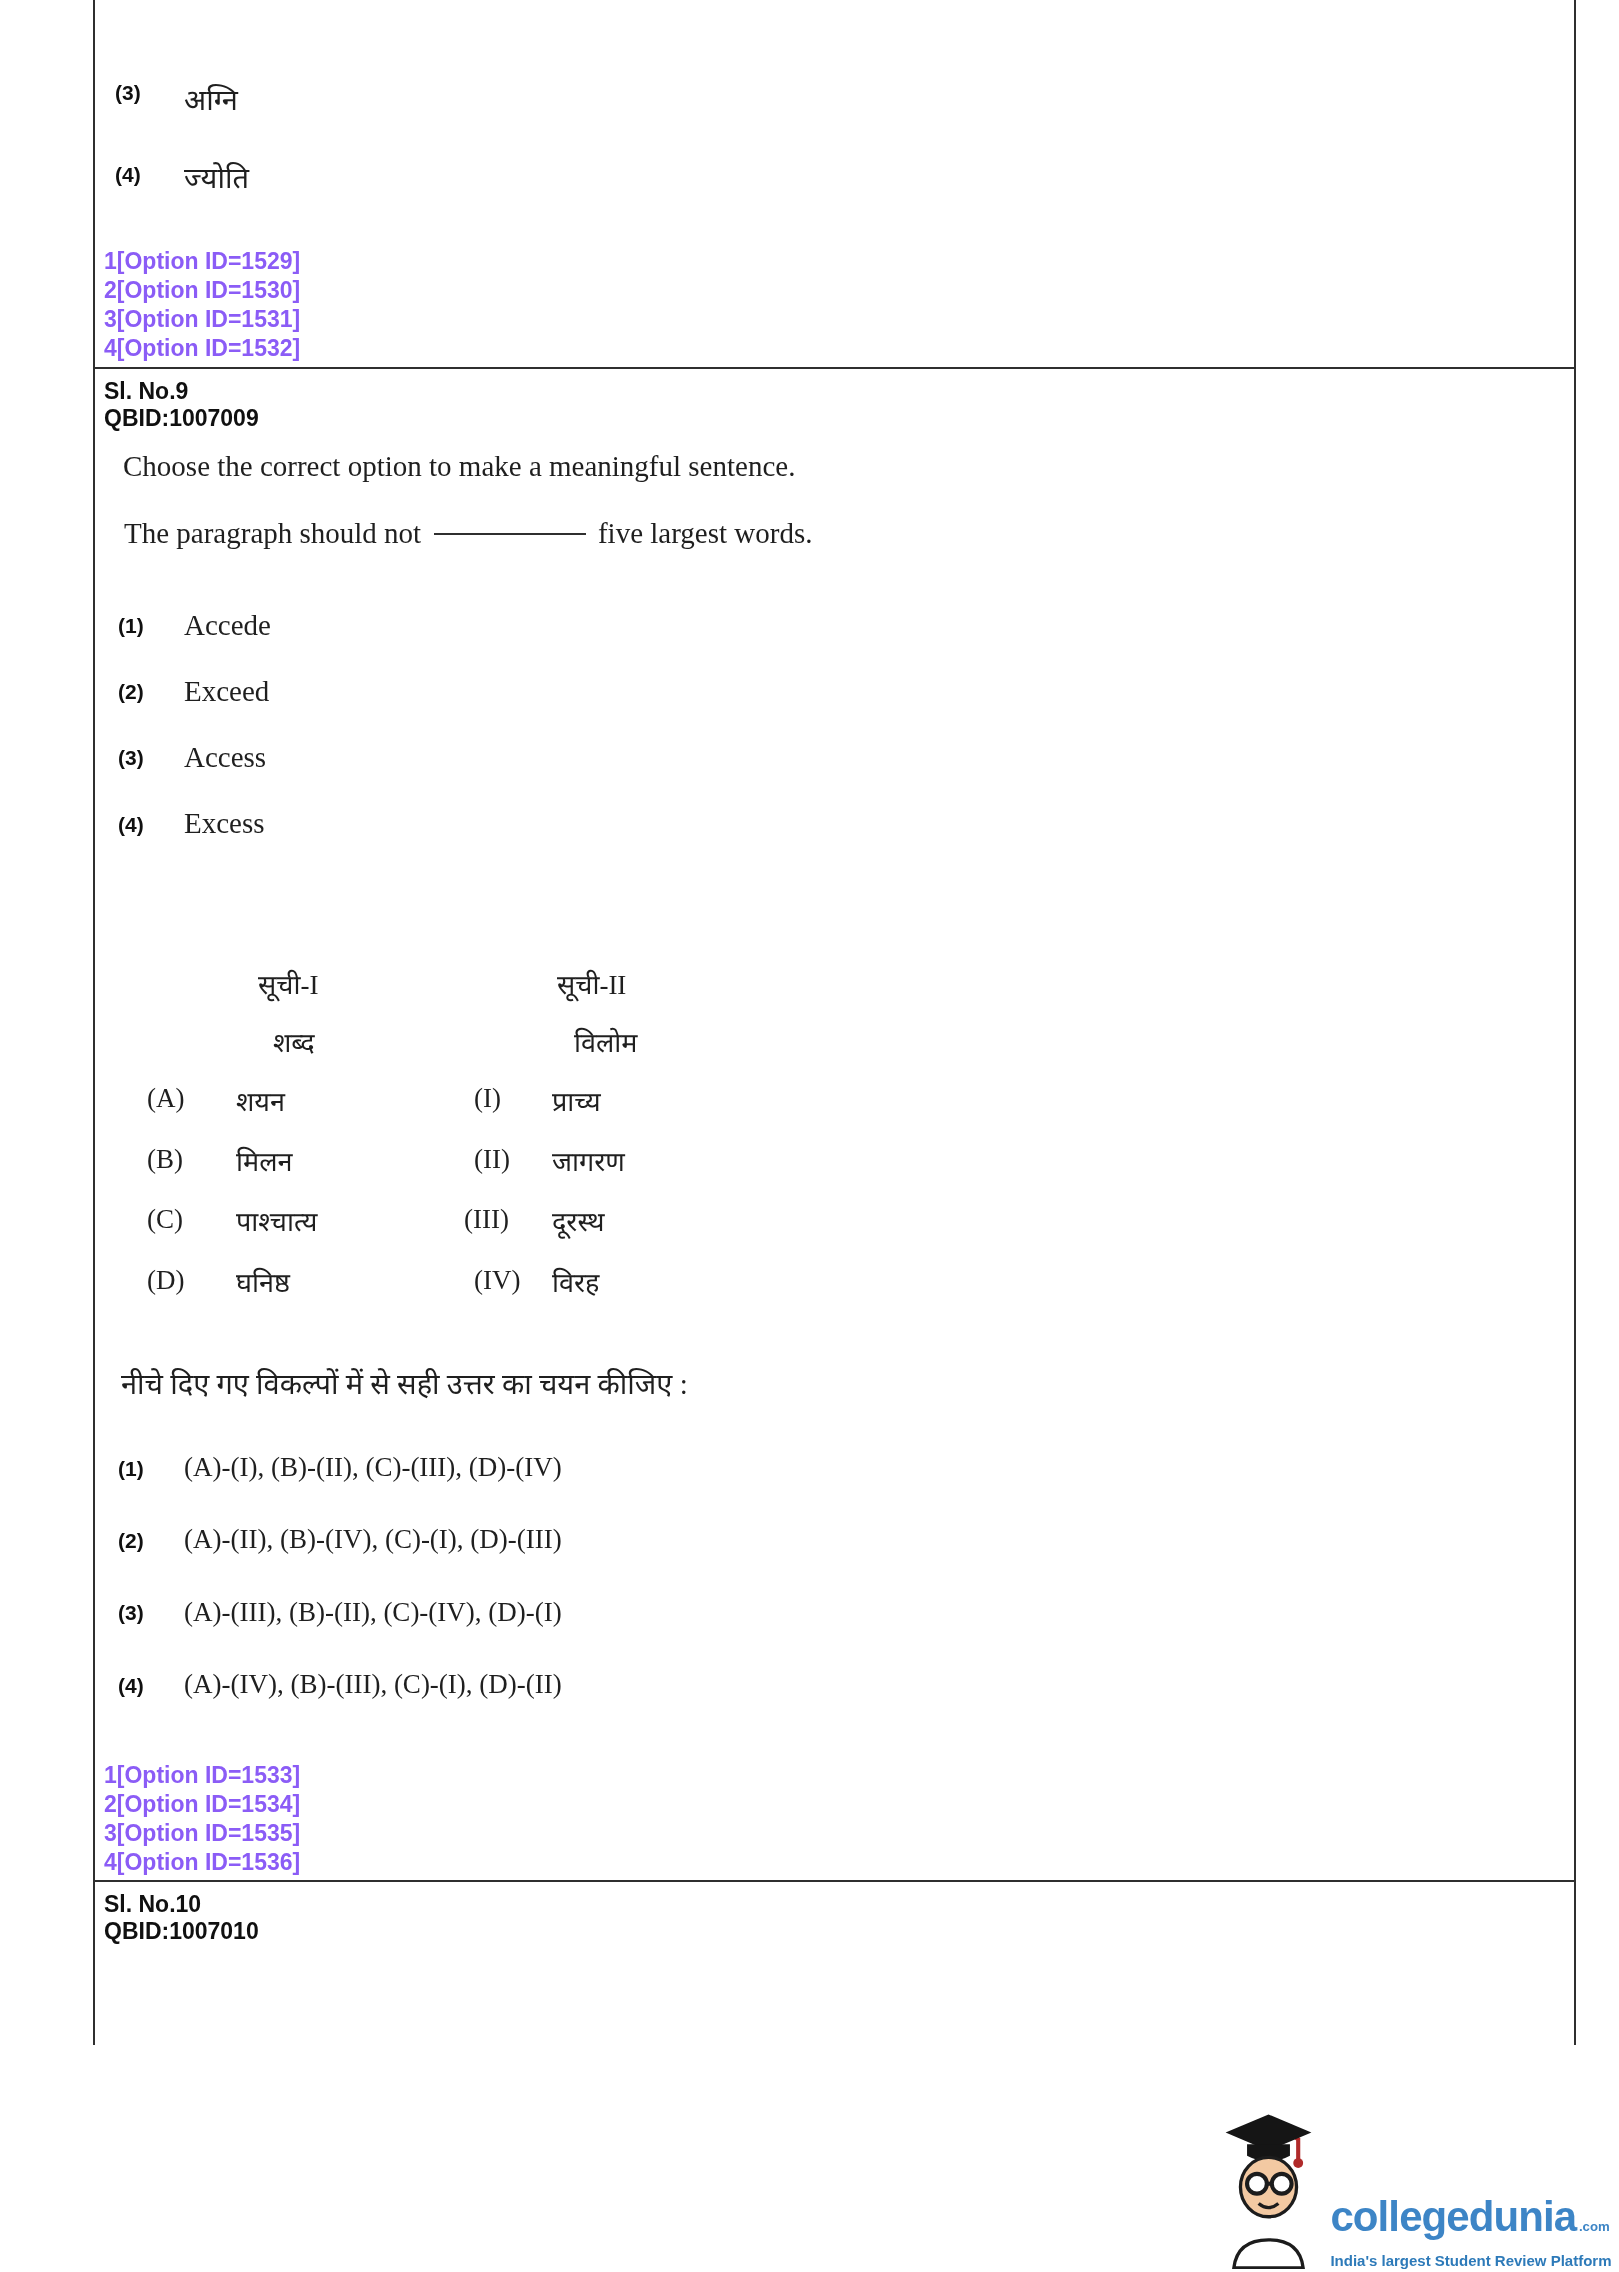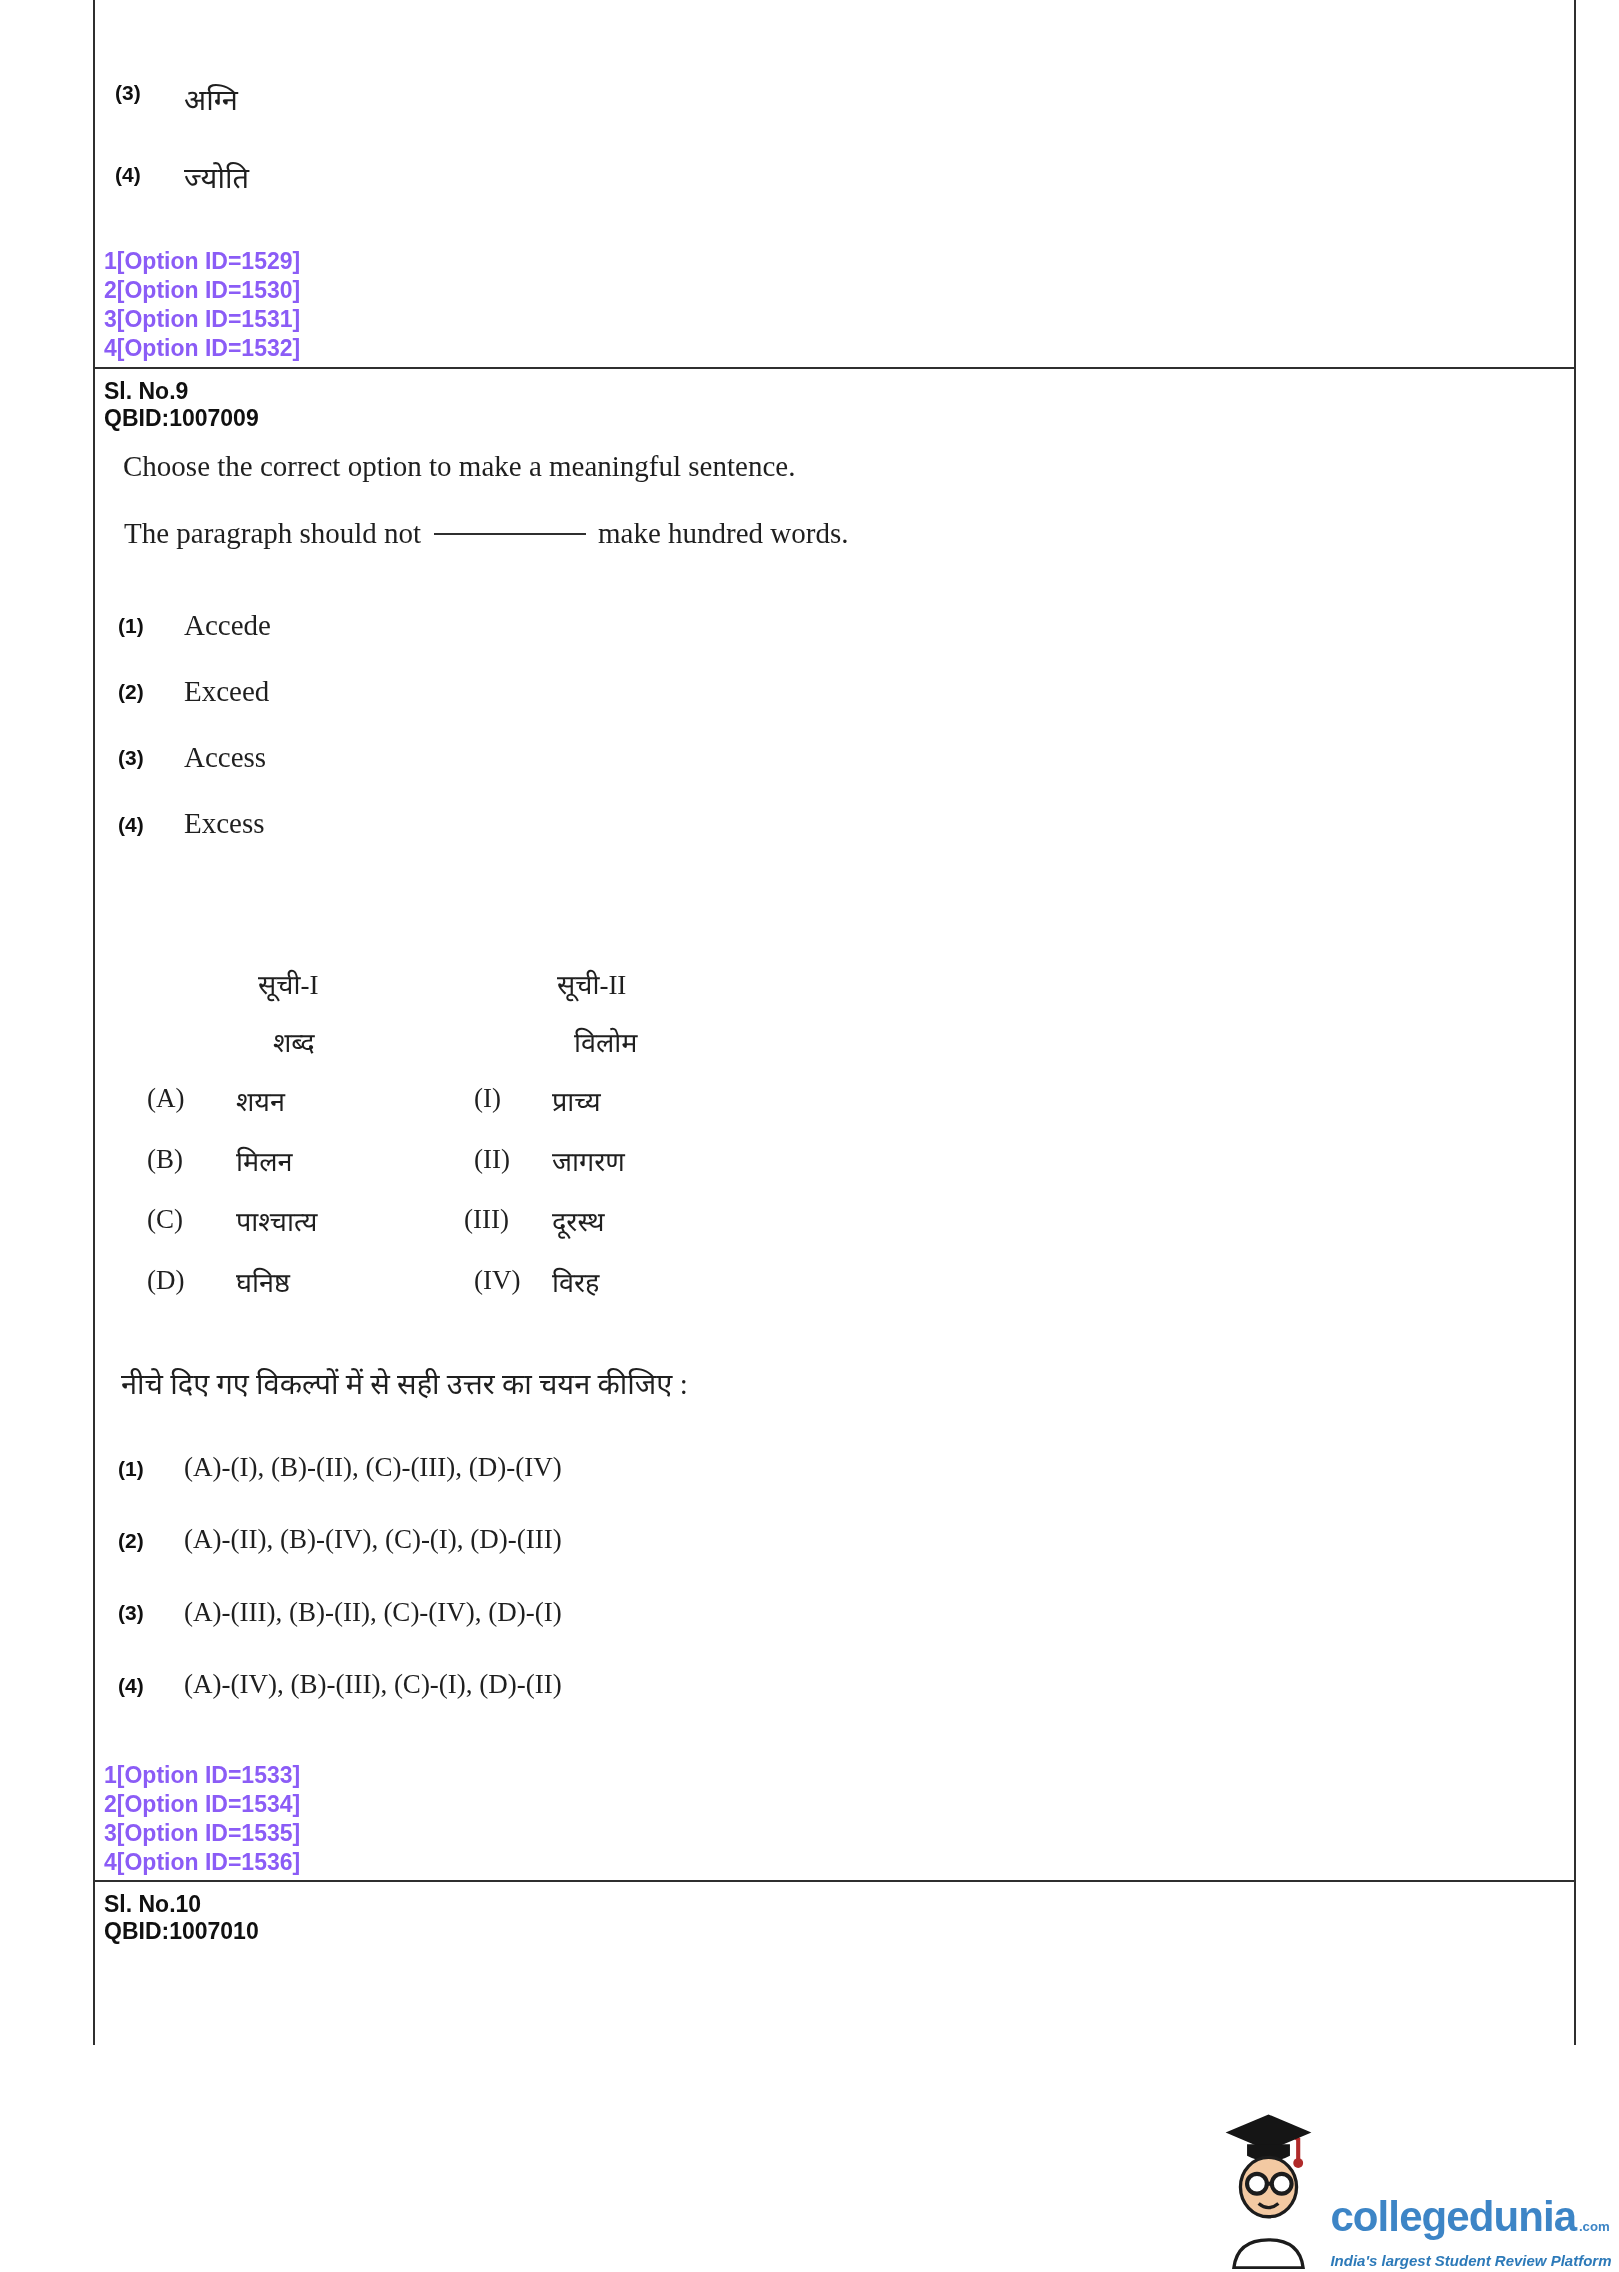--- a/index.html
+++ b/index.html
@@ -90,21 +90,20 @@
     font-size: 13.2px;
     color: #3d85c6;
     margin-left: 2.6px;
   }
   .tagline {
     font-family: "Liberation Sans", sans-serif;
     font-weight: 700;
     font-size: 15px;
     color: #2d7ab9;
     margin-top: 10.6px;
-    font-style: italic;
   }
 </style>
 </head>
 <body>
 
 <div class="page">
 
   <div class="vline left"></div>
   <div class="vline right"></div>
   <div class="hline d1"></div>
@@ -122,21 +121,21 @@
     <div>3[Option ID=1531]</div>
     <div>4[Option ID=1532]</div>
   </div>
 
   <span class="t sansb" style="left:104px; top:378px">Sl. No.9</span>
   <span class="t sansb" style="left:104px; top:405px">QBID:1007009</span>
 
   <span class="t serif" style="left:123px; top:450px">Choose the correct option to make a meaningful sentence.</span>
 
   <div class="t serif" style="left:124px; top:517px">
-    <span>The paragraph should not</span><span class="blank"></span><span>make hundred words.</span>
+    <span>The paragraph should not</span><span class="blank"></span><span>five largest words.</span>
   </div>
 
   <span class="t optnum" style="left:118px; top:614px">(1)</span>
   <span class="t serif" style="left:184px; top:609px">Accede</span>
   <span class="t optnum" style="left:118px; top:680px">(2)</span>
   <span class="t serif" style="left:184px; top:675px">Exceed</span>
   <span class="t optnum" style="left:118px; top:746px">(3)</span>
   <span class="t serif" style="left:184px; top:741px">Access</span>
   <span class="t optnum" style="left:118px; top:813px">(4)</span>
   <span class="t serif" style="left:184px; top:807px">Excess</span>

